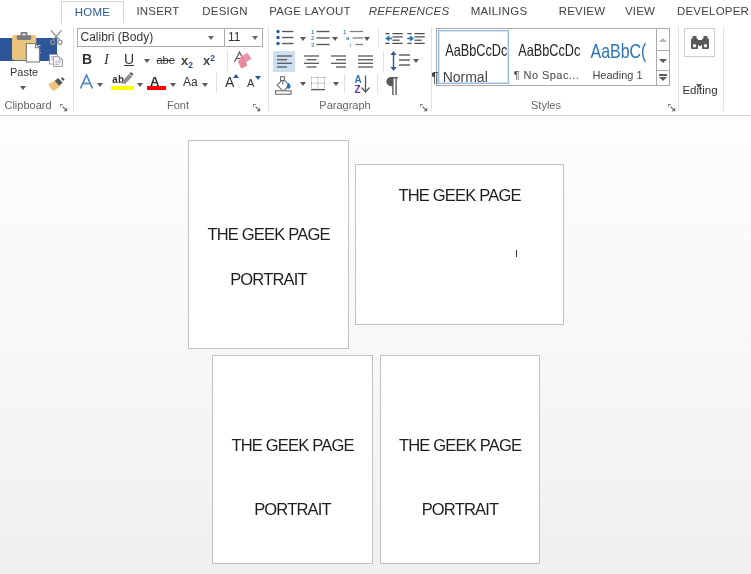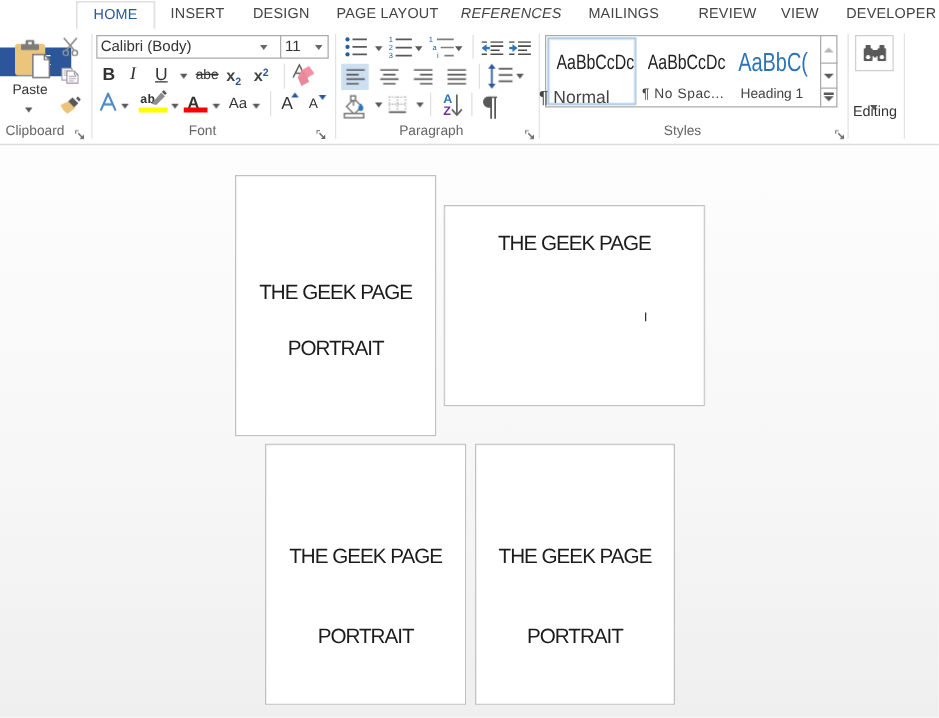--- a/index.html
+++ b/index.html
@@ -132,21 +132,21 @@
     <div class="abs" style="left:150px;top:51px;font-size:13px;font-weight:bold;color:#333;">A</div>
     <div class="abs" style="left:147px;top:63px;width:19px;height:4px;background:#fb0000;"></div>
     <div class="caret" style="left:170px;top:60px;"></div>
     <div class="abs" style="left:183px;top:52px;font-size:12px;color:#333;">Aa</div>
     <div class="caret" style="left:202px;top:60px;"></div>
     <div class="abs" style="left:216px;top:50px;width:1px;height:20px;background:#e0e0e0;"></div>
     <div class="abs" style="left:225px;top:51px;font-size:14px;color:#333;">A</div>
     <div class="abs" style="left:233px;top:51px;width:0;height:0;border-left:3px solid transparent;border-right:3px solid transparent;border-bottom:4.5px solid #2b579a;"></div>
     <div class="abs" style="left:247px;top:54px;font-size:11px;color:#333;">A</div>
     <div class="abs" style="left:254.5px;top:53px;width:0;height:0;border-left:3px solid transparent;border-right:3px solid transparent;border-top:4.5px solid #2b579a;"></div>
-    <div class="grplabel" style="left:120px;width:84px;">Font</div>
+    <div class="grplabel" style="left:136px;width:84px;">Font</div>
     <svg class="abs" style="left:253px;top:81px;" width="8" height="8" viewBox="0 0 8 8">
       <path d="M0.5 3 v-2.5 h2.5" fill="none" stroke="#8a8a8a" stroke-width="1.1"></path>
       <path d="M7.2 7.2 L7.2 3.6 L3.6 7.2 Z" fill="#666"></path>
       <path d="M2.6 2.6 L5.4 5.4" stroke="#666" stroke-width="1.2"></path>
     </svg>
 
     <svg class="abs" style="left:276px;top:6px;" width="22" height="17" viewBox="0 0 22 17">
       <g fill="#1f5fa6">
         <circle cx="2" cy="2.5" r="1.7"></circle>
           <circle cx="2" cy="8.5" r="1.7"></circle>

